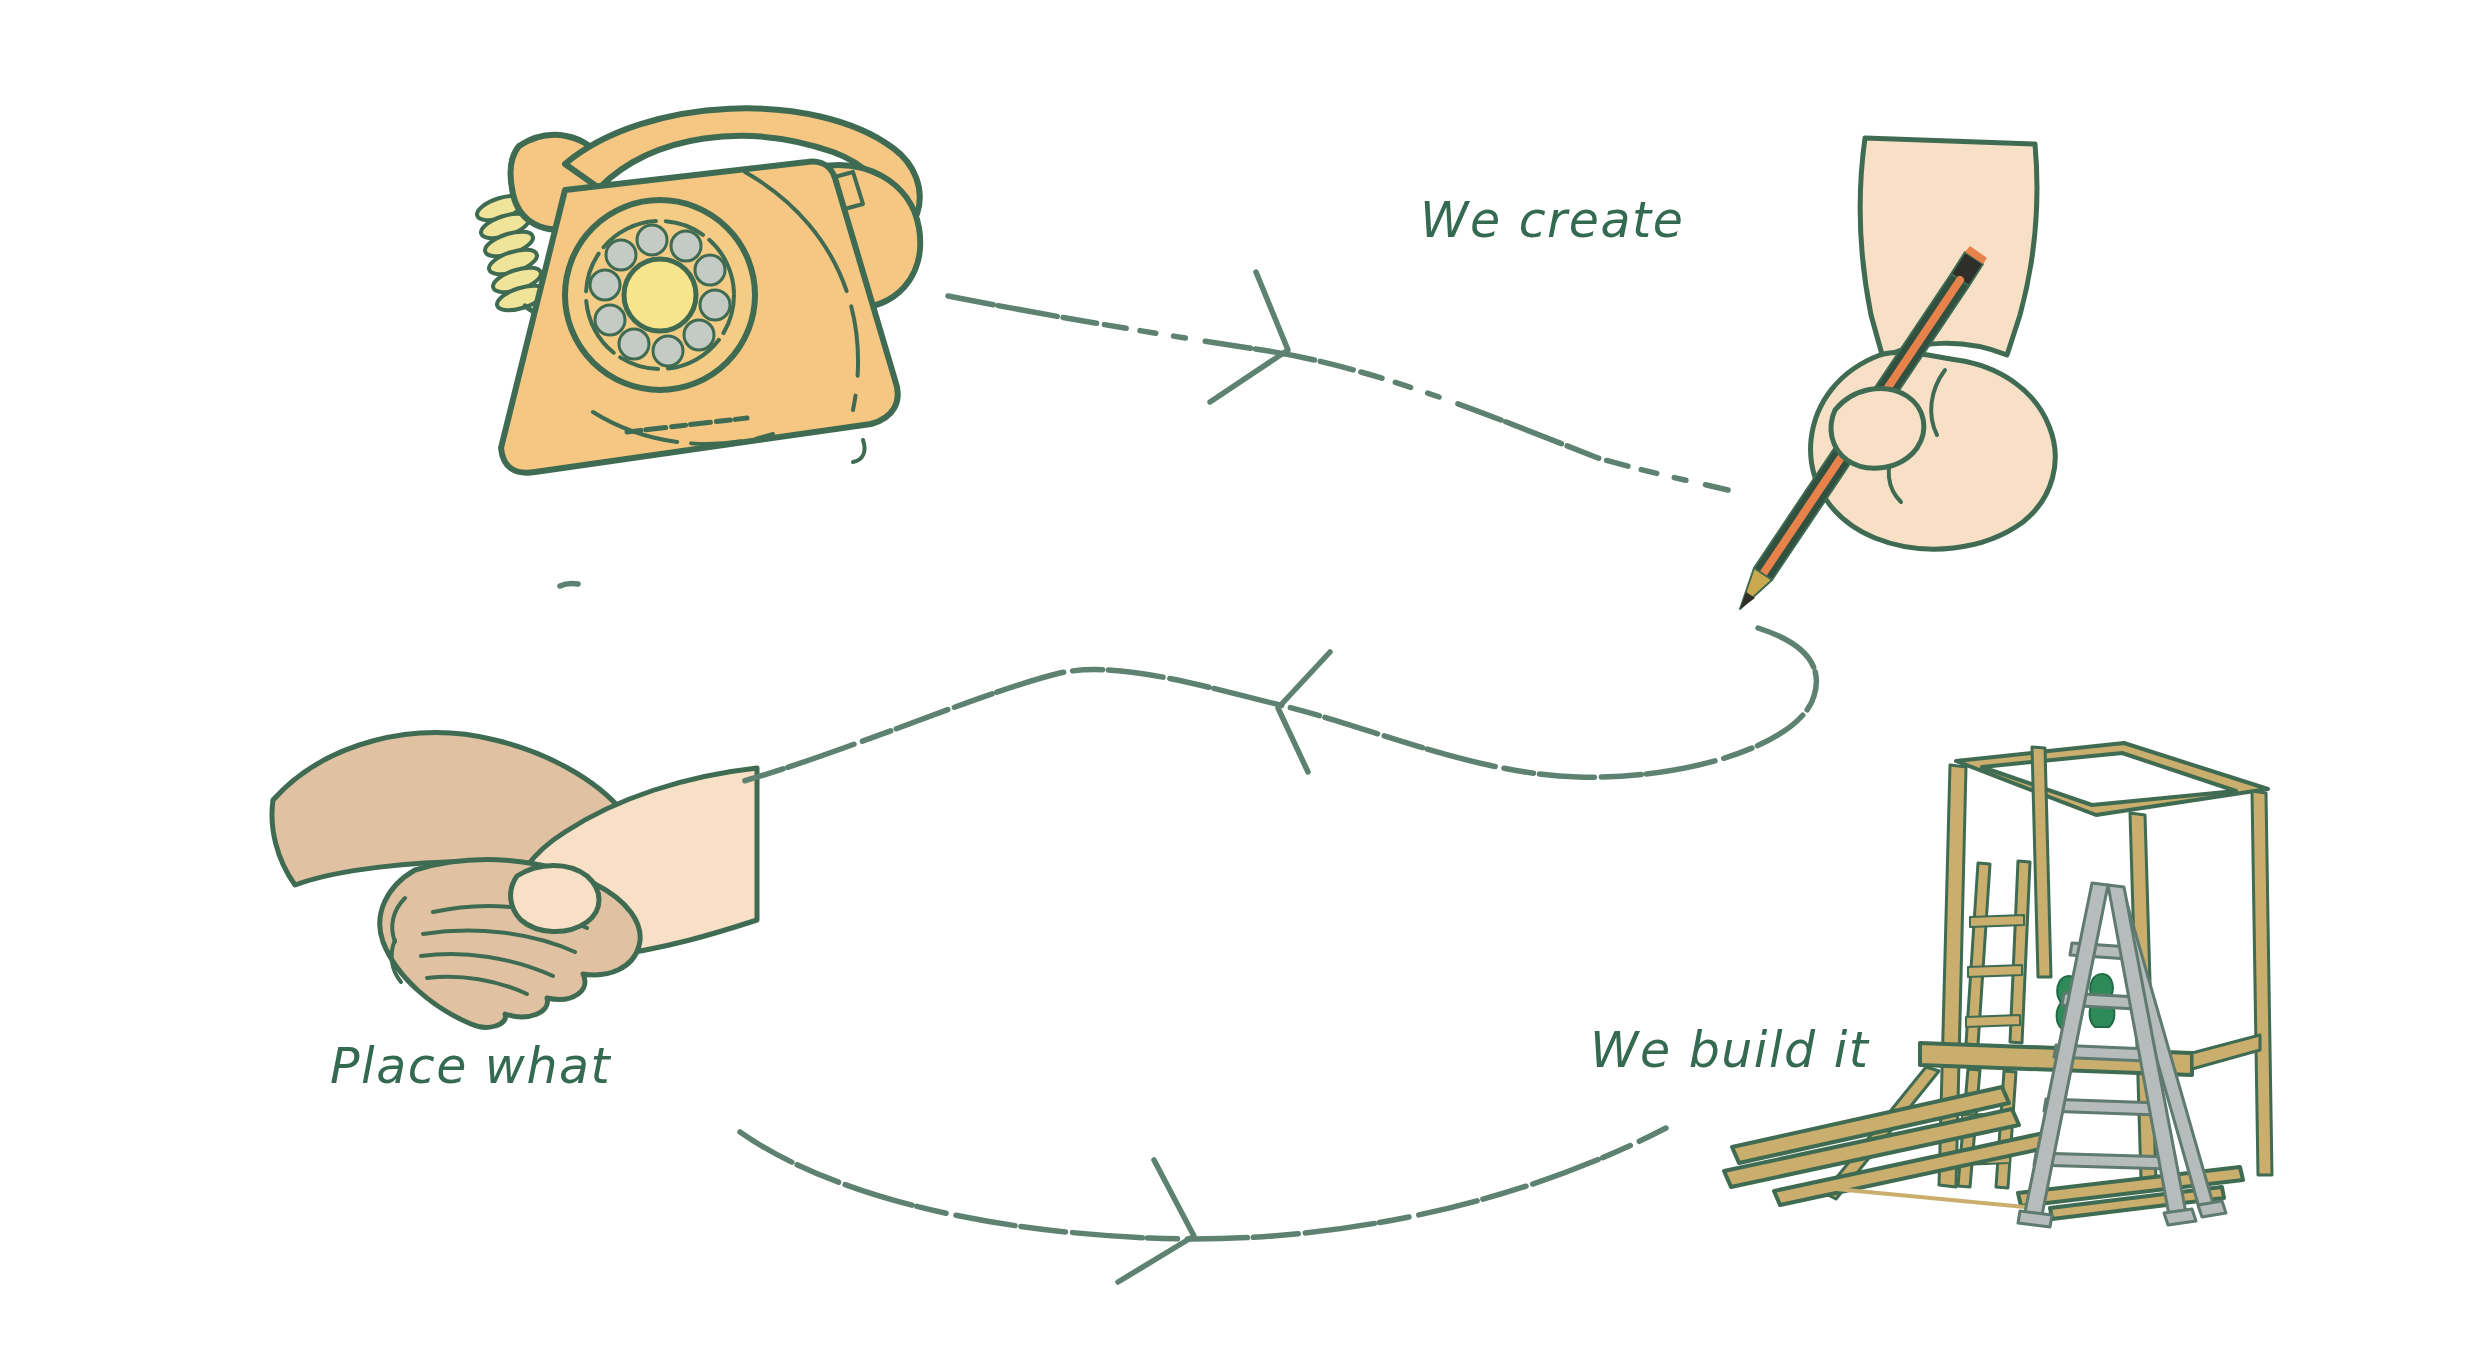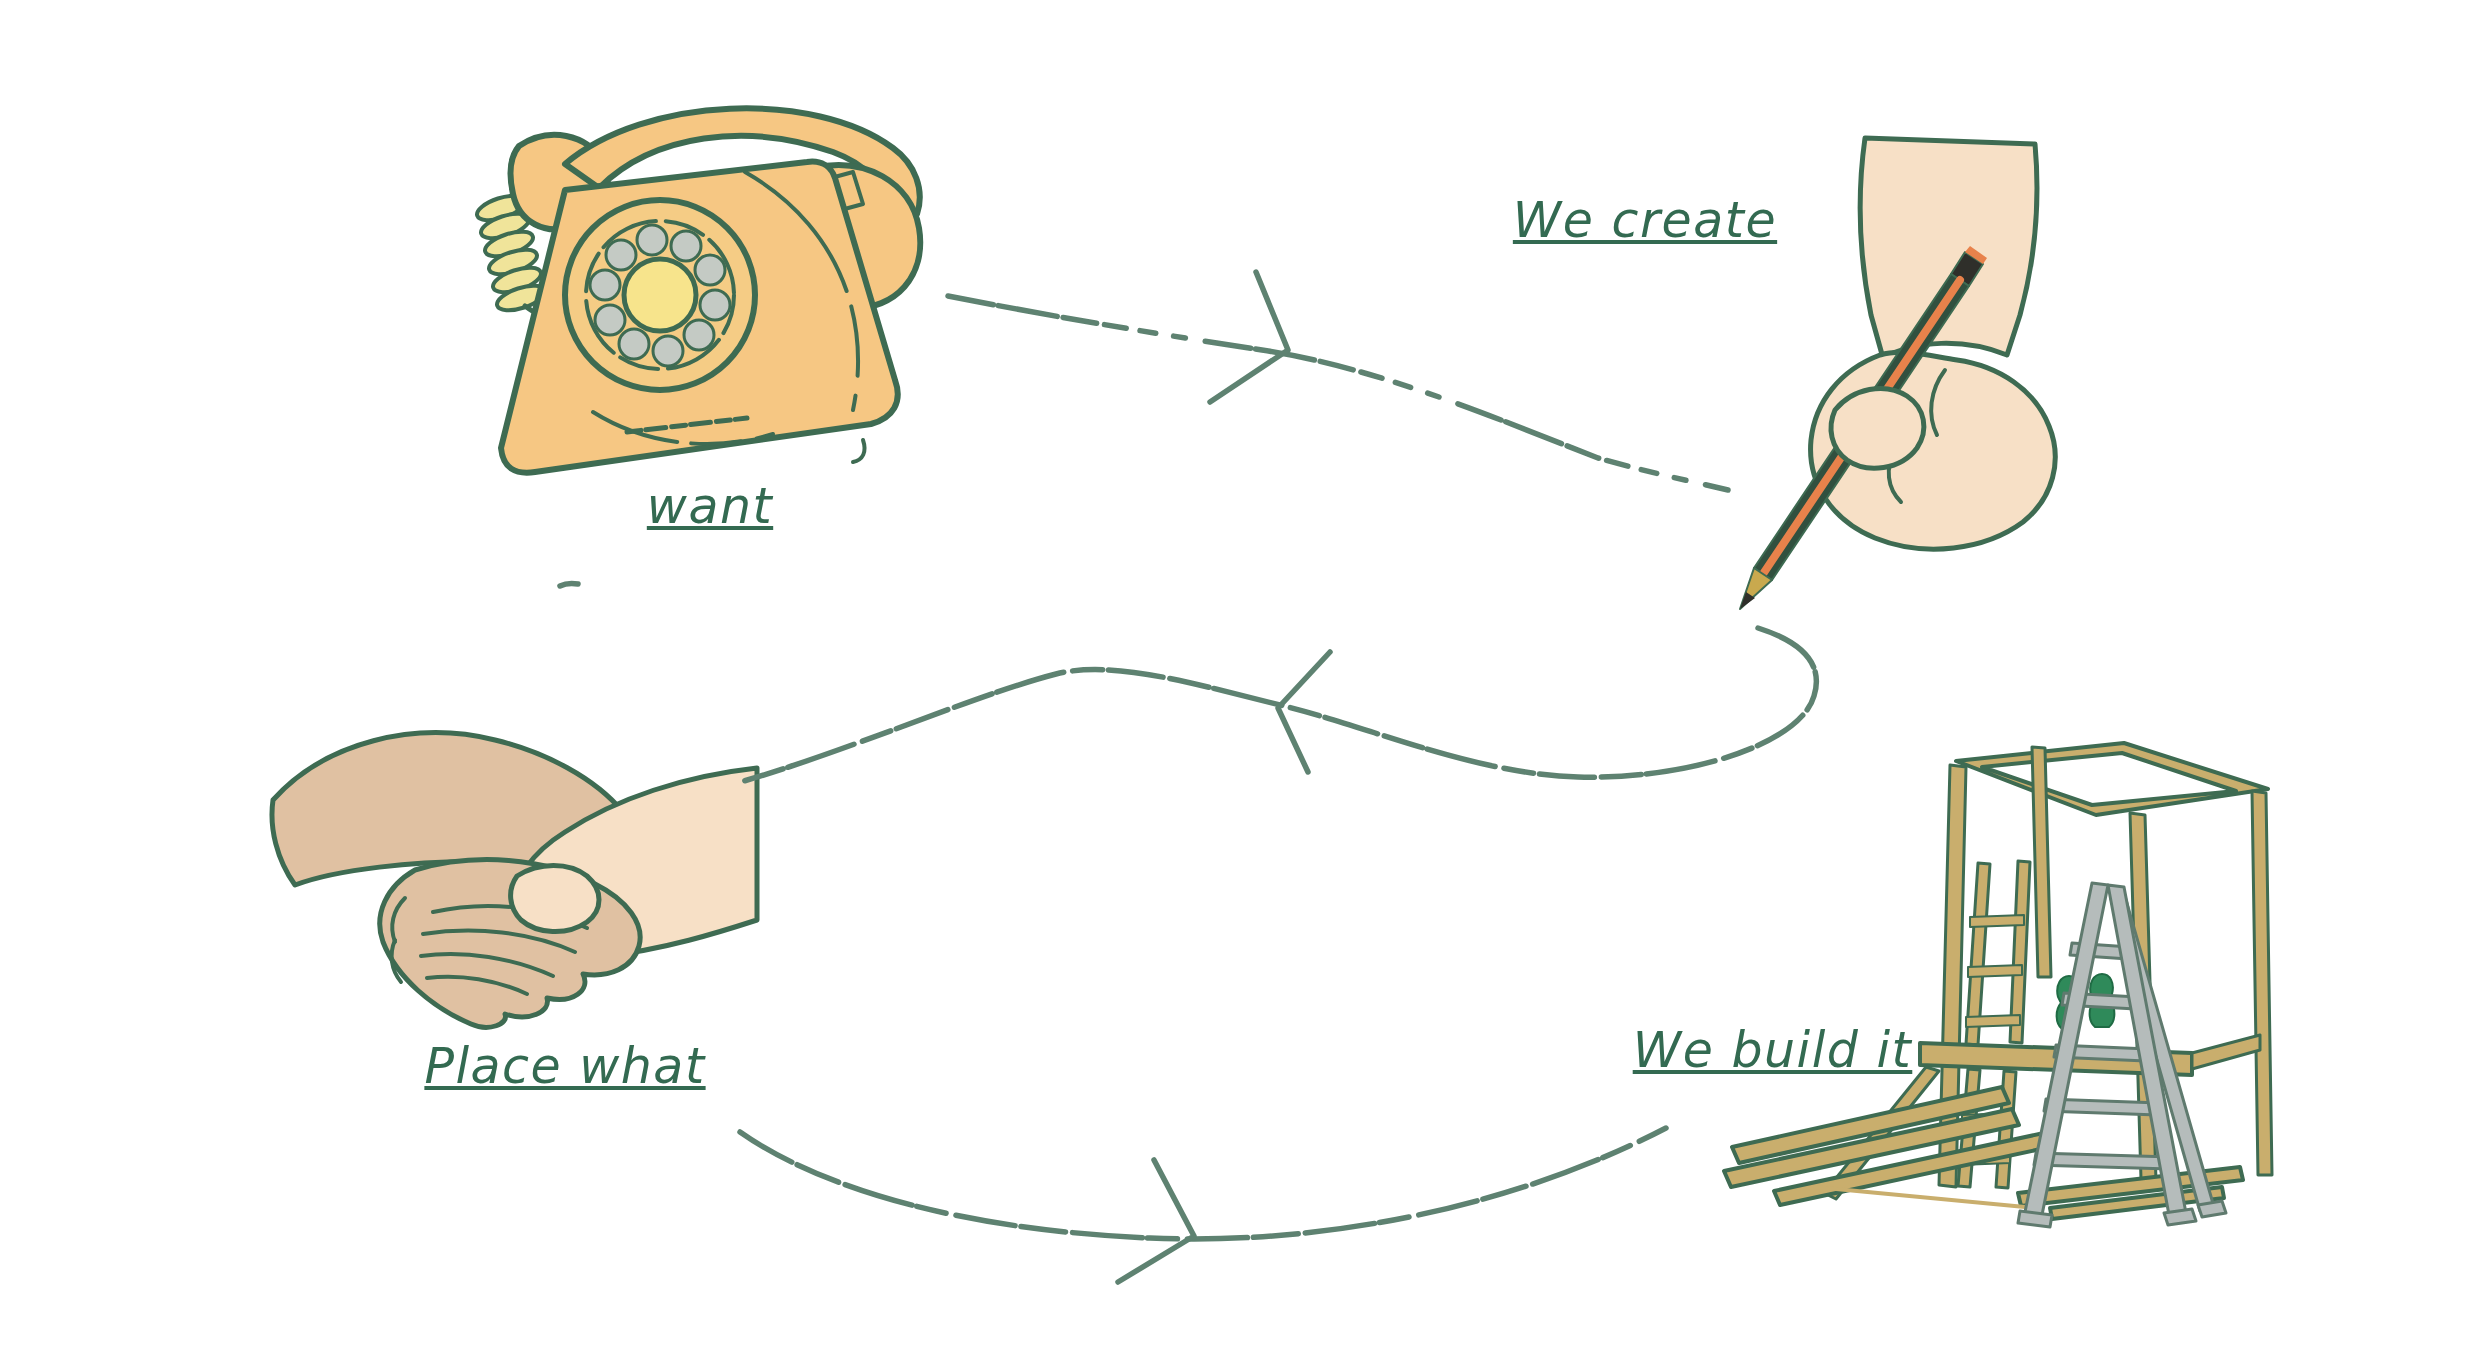--- a/index.html
+++ b/index.html
@@ -5,22 +5,22 @@
   html,body{margin:0;padding:0;background:#ffffff;}
   .canvas{position:relative;width:2480px;height:1360px;background:var(--canvas-bg,#ffffff);overflow:hidden;
           font-family:"DejaVu Sans",sans-serif;}
   .illus{position:absolute;margin:0;padding:0;}
   .illus svg{display:block;width:100%;height:100%;}
   .phone{left:415px;top:80px;width:545px;height:430px;}
   .pencil-hand{left:1735px;top:130px;width:430px;height:510px;}
   .handshake{left:265px;top:680px;width:500px;height:350px;}
   .scaffold{left:1720px;top:735px;width:560px;height:500px;}
   .arrows{position:absolute;left:0;top:0;width:2480px;height:1360px;pointer-events:none;}
-  .label{position:absolute;text-align:center;color:var(--label-text,#336a51);
-         font-style:italic;font-size:49px;line-height:1.6;letter-spacing:1.5px;text-decoration:underline;}
+  .label{position:absolute;text-align:left;color:var(--label-text,#336a51);
+         font-style:italic;font-size:49px;line-height:1.6;letter-spacing:1.5px;}
   .label-tell{left:420px;top:468px;width:580px;}
   .label-create{left:1420px;top:182px;width:450px;}
   .label-order{left:330px;top:1028px;width:470px;}
   .label-build{left:1590px;top:1012px;width:365px;}
 
   
   .ol{stroke:var(--outline-green,#3e6b52);stroke-linejoin:round;stroke-linecap:round;}
   .w2{stroke-width:2}.w3{stroke-width:3}.w4{stroke-width:4}.w5{stroke-width:5}.w6{stroke-width:6}
   .nofill{fill:none}
   .c-phone{fill:var(--phone-body,#f6c783)}
@@ -197,21 +197,20 @@
       <path class="arrow" d="M1330,652 L1278,708 L1308,772"></path>
     </g>
     <g>
       <path class="arrow" stroke-dasharray="60 6 45 7 70 5 30 10" d="M740,1132 C820,1188 960,1230 1150,1238 C1330,1246 1520,1204 1666,1128"></path>
       <path class="arrow" d="M1154,1160 L1194,1236 L1118,1282"></path>
     </g>
     <path class="arrow w3" d="M560,586 C566,583 572,583 578,584"></path>
   </svg>
 
   <div class="label label-tell">
-    <div>want</div>
   </div>
   <div class="label label-create">
     <div>We create</div>
   </div>
   <div class="label label-order">
     <div>Place what</div>
   </div>
   <div class="label label-build">
     <div>We build it</div>
     <div></div>

